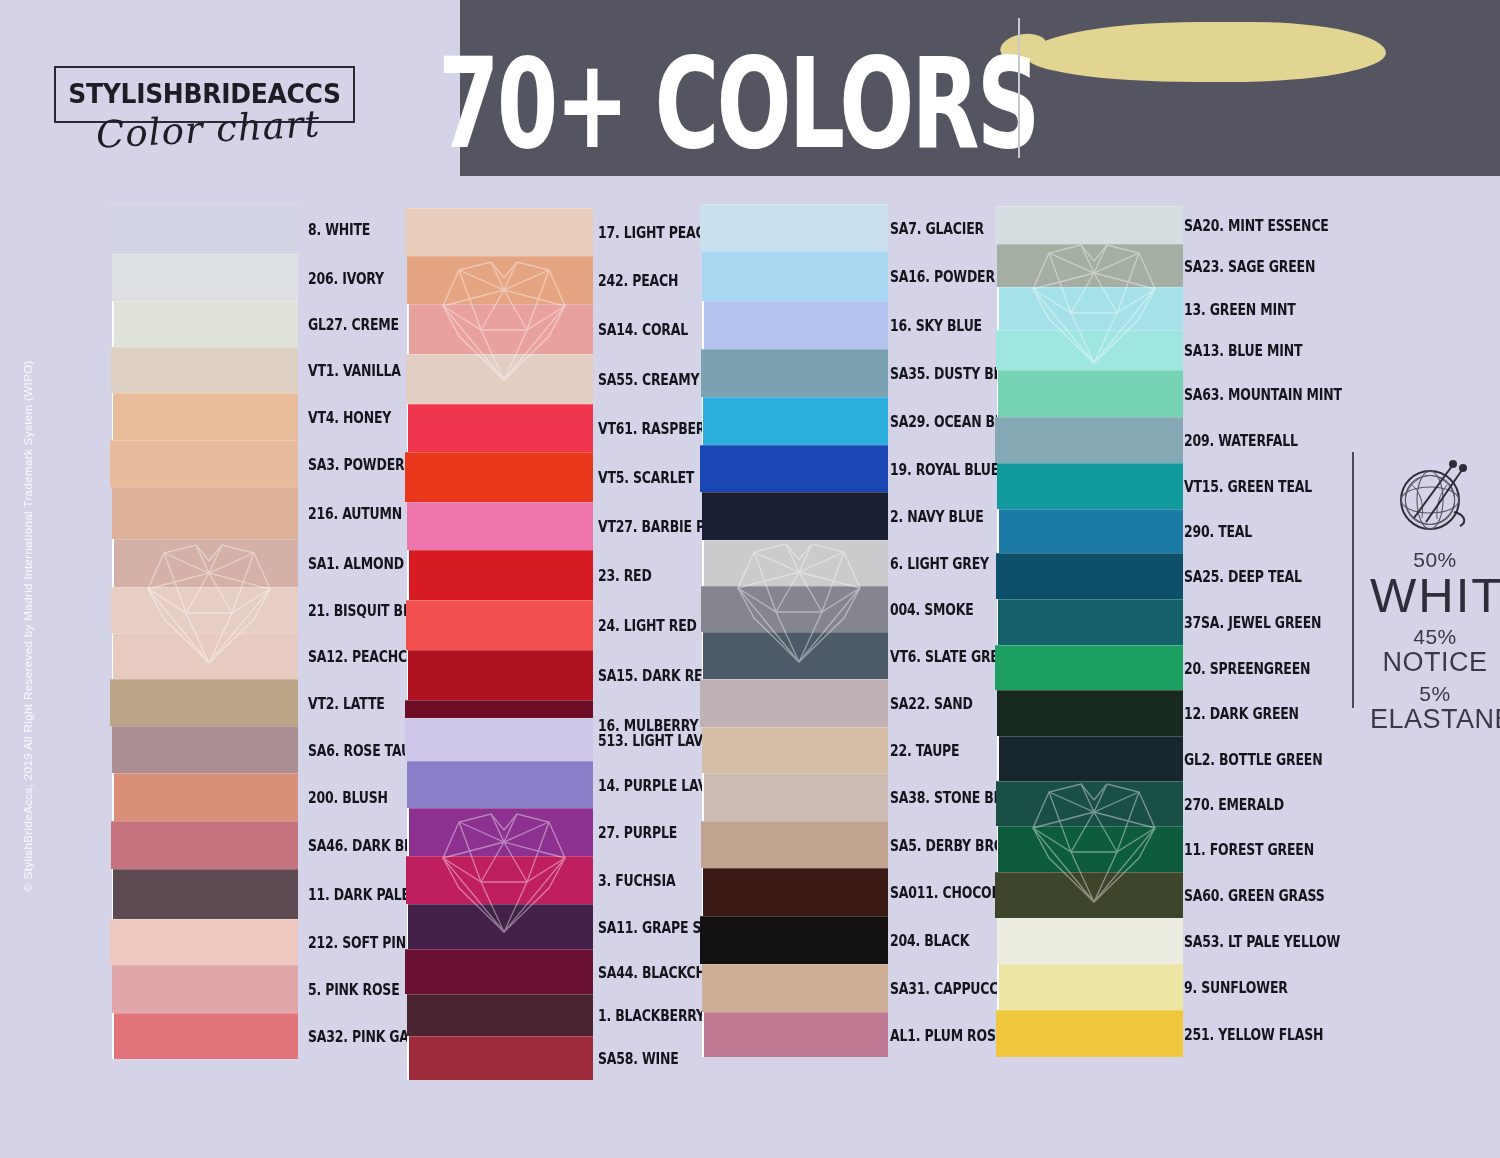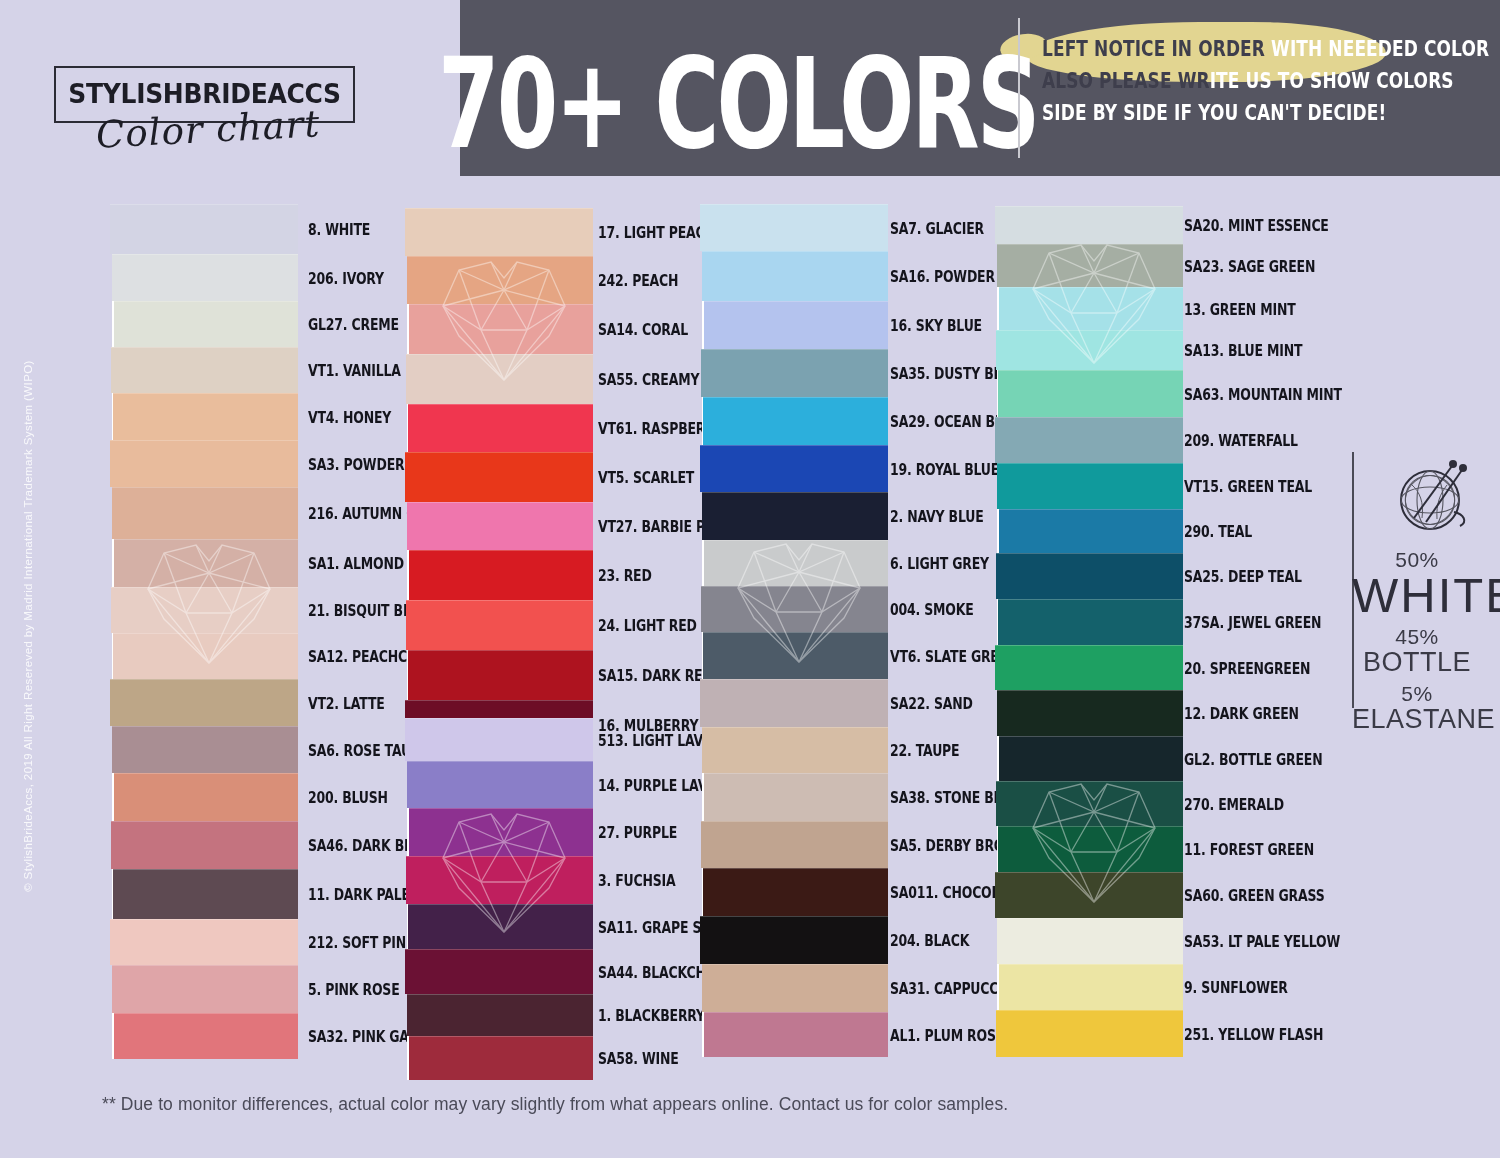--- a/index.html
+++ b/index.html
@@ -140,21 +140,21 @@
   .silk-big{
     font-family:"Liberation Sans",sans-serif;
     font-size:49px;color:#2e2e3a;text-align:center;
     letter-spacing:2px;font-weight:300;line-height:.95;
   }
   .silk-mid{
     font-family:"Liberation Sans",sans-serif;
     font-size:27px;color:#3a3a46;text-align:center;
     letter-spacing:.5px;font-weight:300;line-height:1.02;
   }
-  #silk-stack{position:absolute;left:0;top:96px;width:130px;}
+  #silk-stack{position:absolute;left:18px;top:96px;width:130px;}
 
   
   #footer{
     position:absolute;left:112px;top:1094px;width:1300px;
   }
   .footer-line{
     font-family:"Liberation Sans",sans-serif;
     font-size:17px;color:#4a4a58;
     letter-spacing:.1px;
     margin-bottom:6px;
@@ -162,25 +162,20 @@
   }
   .footer-line.fl2{font-size:17.5px;margin-left:-10px;}
 </style>
 </head>
 <body>
 
 <div id="header-bar">
   <div id="brush-stroke"></div>
   <div id="headline">70+ COLORS</div>
   <div id="header-divider"></div>
-  <div id="notice-block">
-    <div class="notice-line nl1"><span class="seg-a">LEFT NOTICE IN ORDER </span><span class="seg-b">WITH NEEEDED COLOR</span></div>
-    <div class="notice-line nl2"><span class="seg-a">ALSO PLEASE WR</span><span class="seg-b">ITE US TO SHOW COLORS</span></div>
-    <div class="notice-line notice-light">SIDE BY SIDE IF YOU CAN'T DECIDE!</div>
-  </div>
 </div>
 
 <div id="logo-box">
   <div id="logo-text">STYLISHBRIDEACCS</div>
 </div>
 <div id="logo-script">Color chart</div>
 
 <div id="copyright">© StylishBrideAccs, 2019 All Right Resereved by Madrid International Trademark System (WIPO)</div>
 
 <div id="columns-root">
@@ -473,21 +468,20 @@
       <circle cx="63" cy="12" r="4" fill="#2e2e3a"></circle>
       <line x1="36" y1="70" x2="72" y2="18" stroke="#2e2e3a" stroke-width="2"></line>
       <circle cx="73" cy="16" r="4" fill="#2e2e3a"></circle>
       <path d="M64 60 C74 62 78 70 70 74" fill="none" stroke="#2e2e3a" stroke-width="2"></path>
     </svg>
   </div>
   <div id="silk-stack">
     <div class="silk-small">50%</div>
     <div class="silk-big">WHITE</div>
     <div class="silk-small" style="margin-top:6px">45%</div>
-    <div class="silk-mid">BOTTLE</div>
+    <div class="silk-mid">NOTICE</div>
     <div class="silk-small" style="margin-top:6px">5%</div>
     <div class="silk-mid">ELASTANE</div>
   </div>
 </div>
 
 <div id="footer">
-  <div class="footer-line fl2">** Due to monitor differences, actual color may vary slightly from what appears online. Contact us for color samples.</div>
 </div>
 
 </body></html>

